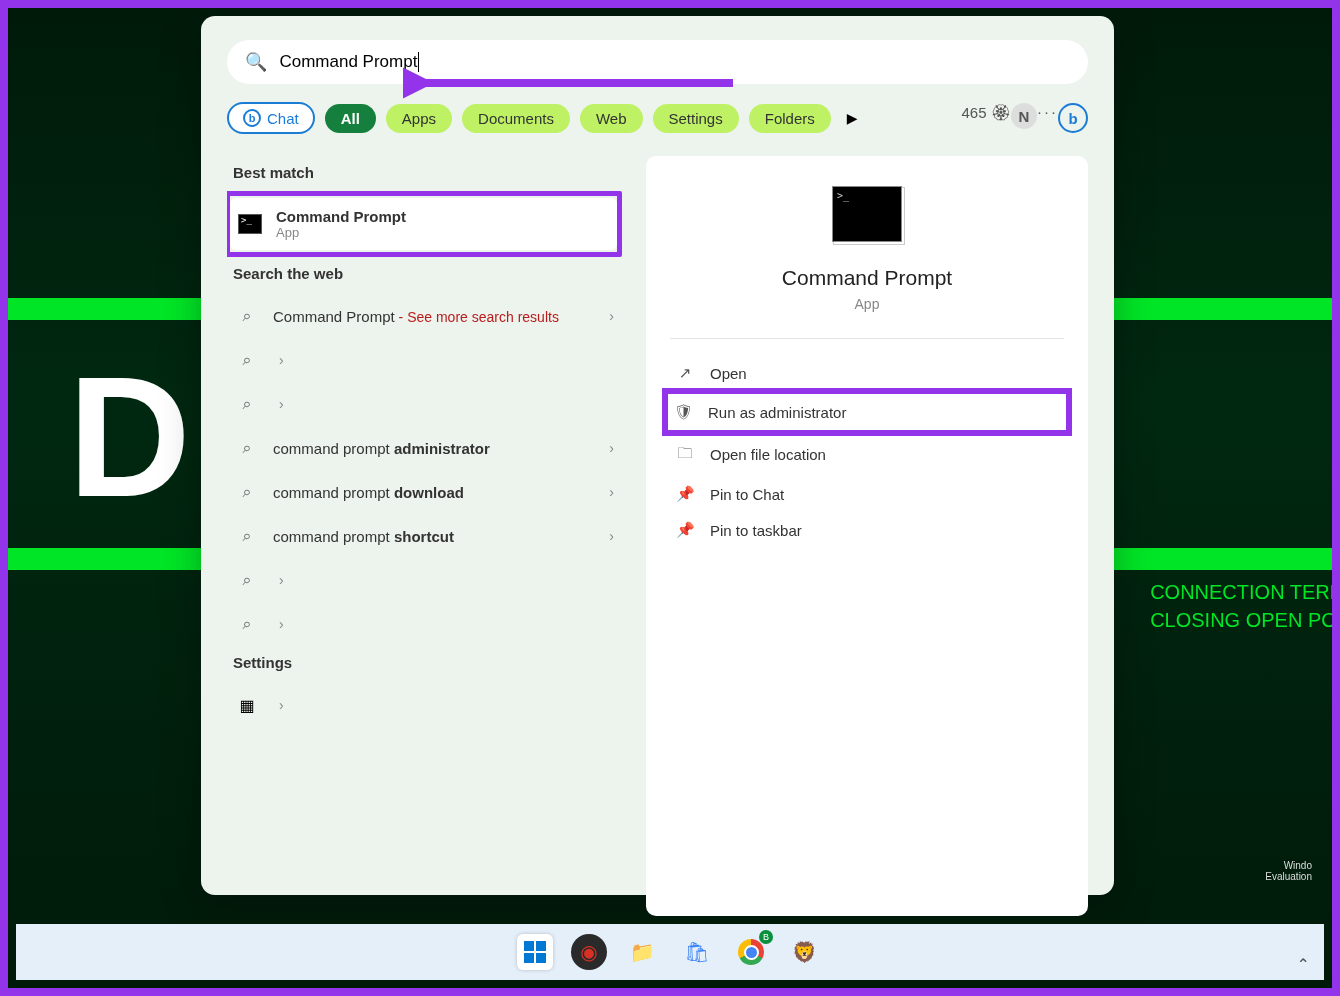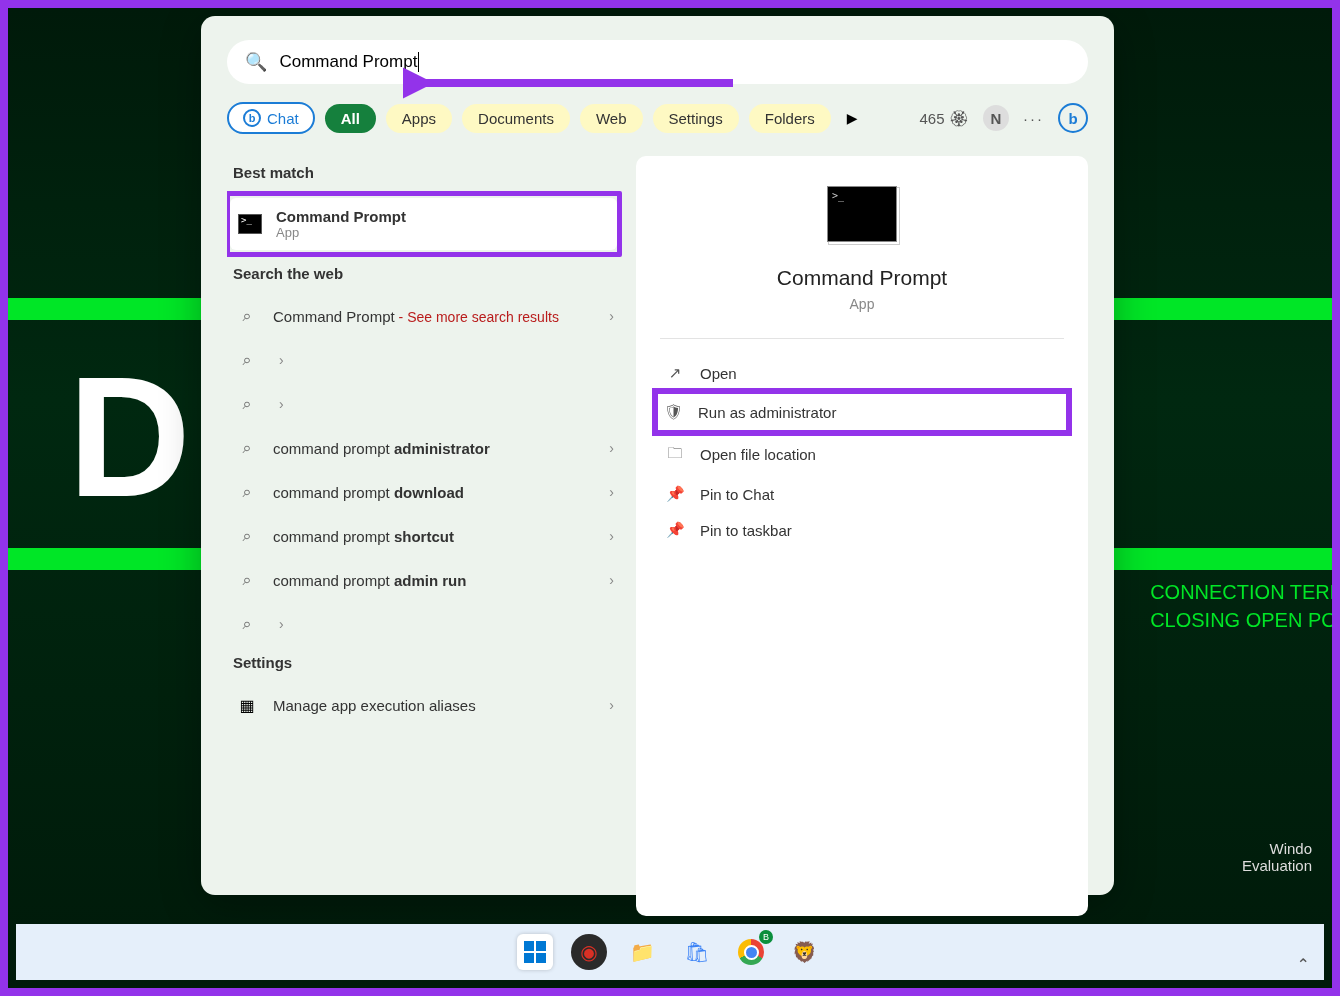--- a/index.html
+++ b/index.html
@@ -3,41 +3,41 @@
 <meta charset="utf-8">
 <style>
   * { margin:0; padding:0; box-sizing:border-box; font-family:"Segoe UI",Arial,sans-serif; }
   body { width:1340px; height:996px; overflow:hidden; position:relative; }
   .frame { position:absolute; inset:0; border:8px solid #9333ea; }
   .desktop { position:absolute; inset:8px; background:linear-gradient(180deg,#001a0a 0%,#002810 40%,#001a0a 100%); overflow:hidden; }
   .stripe1 { position:absolute; left:0; right:0; top:290px; height:22px; background:#00e626; }
   .stripe2 { position:absolute; left:0; right:0; top:540px; height:22px; background:#00e626; }
   .bgtext { position:absolute; top:330px; left:60px; font-family:monospace; font-size:170px; font-weight:bold; color:#fff; letter-spacing:8px; }
   .bgtext2 { position:absolute; top:570px; right:-20px; font-family:monospace; font-size:20px; color:#00e626; line-height:1.4; }
-  .watermark { position:absolute; bottom:114px; right:20px; font-size:15px; color:#ddd; text-align:right; }
+  .watermark { position:absolute; bottom:106px; right:20px; font-size:10px; color:#ddd; text-align:right; }
 
   .panel { position:absolute; left:193px; top:8px; width:913px; height:879px; background:#edf3ed; border-radius:14px; box-shadow:0 10px 40px rgba(0,0,0,0.3); padding:24px 26px 20px 26px; }
   .searchbar { display:flex; align-items:center; background:#fff; border-radius:22px; height:44px; padding:0 18px; }
   .search-icon { color:#1b7cd6; font-size:18px; margin-right:12px; }
   .searchinput { border:none; outline:none; font-size:17px; flex:1; background:transparent; }
   .cursor { display:inline-block; width:1px; height:20px; background:#000; margin-left:1px; vertical-align:middle; }
 
   .filterrow { display:flex; align-items:center; margin-top:18px; gap:10px; }
   .chat-pill { display:flex; align-items:center; gap:6px; border:2px solid #1b7cd6; color:#1b7cd6; border-radius:20px; padding:5px 14px; font-size:15px; background:#fff; }
   .chat-b { width:18px; height:18px; border:2px solid #1b7cd6; border-radius:50%; display:flex; align-items:center; justify-content:center; font-size:11px; font-weight:bold; }
-  .pill { background:#fef9c3; border-radius:18px; padding:6px 16px; font-size:15px; color:#333; }
+  .pill { background:#bef264; border-radius:18px; padding:6px 16px; font-size:15px; color:#333; }
   .pill.active { background:#15803d; color:#fff;font-weight:bold; }
   .play { margin-left:6px; font-size:14px; }
-  .right-group { margin-left:auto; display:flex; align-items:center; gap:14px; color:#555; font-size:15px; }
+  .right-group { margin-left:auto; display:flex; color:#555; font-size:15px; }
   .medal { font-size:16px; }
   .avatar { width:26px; height:26px; border-radius:50%; background:#ddd; display:flex; align-items:center; justify-content:center; font-weight:600; color:#555; }
   .more { letter-spacing:2px; }
   .bing { width:30px; height:30px; border:2px solid #1b7cd6; border-radius:50%; display:flex; align-items:center; justify-content:center; color:#1b7cd6; font-weight:bold; }
 
-  .columns { display:flex; gap:14px; margin-top:22px; height:760px; }
+  .columns { display:flex; gap:24px; margin-top:22px; height:760px; }
   .leftcol { width:395px; overflow:hidden; }
   .rightcol { flex:1; background:#fff; border-radius:10px; padding:30px 24px 20px 24px; position:relative; }
 
   .sect-label { font-size:15px; font-weight:600; color:#333; margin:8px 0 12px 6px; }
   .result-item { display:flex; align-items:center; padding:10px 8px; border-radius:6px; position:relative; }
   .result-item.main { background:#fff; }
   .result-icon { width:24px; height:24px; margin-right:14px; display:flex; align-items:center; justify-content:center; }
   .cmd-icon { width:24px; height:20px; background:#000; border:1px solid #555; position:relative; }
   .cmd-icon::before { content:">_"; position:absolute; top:0; left:2px; color:#fff; font-size:9px; font-family:monospace; }
   .mag { color:#666; font-size:16px; }
@@ -148,32 +148,30 @@
             <span class="result-text"><span>command prompt </span><b>download</b></span>
             <span class="chev">›</span>
           </div>
         <div class="result-item">
             <span class="result-icon mag">⌕</span>
             <span class="result-text"><span>command prompt </span><b>shortcut</b></span>
             <span class="chev">›</span>
           </div>
         <div class="result-item">
             <span class="result-icon mag">⌕</span>
-            <span class="result-text"><span>command prompt </span><b>admin run</b></span>
             <span class="chev">›</span>
           </div>
         <div class="result-item">
             <span class="result-icon mag">⌕</span>
             <span class="chev">›</span>
           </div>
 
         <div class="sect-label">Settings</div>
         <div class="result-item">
             <span class="result-icon">▦</span>
-            <span class="result-text">Manage app execution aliases</span>
             <span class="chev">›</span>
           </div>
       </div>
 
       <div class="rightcol">
         <div class="preview-icon"></div>
         <div class="preview-title">Command Prompt</div>
         <div class="preview-sub">App</div>
         <hr class="divider">
         <div class="action">

